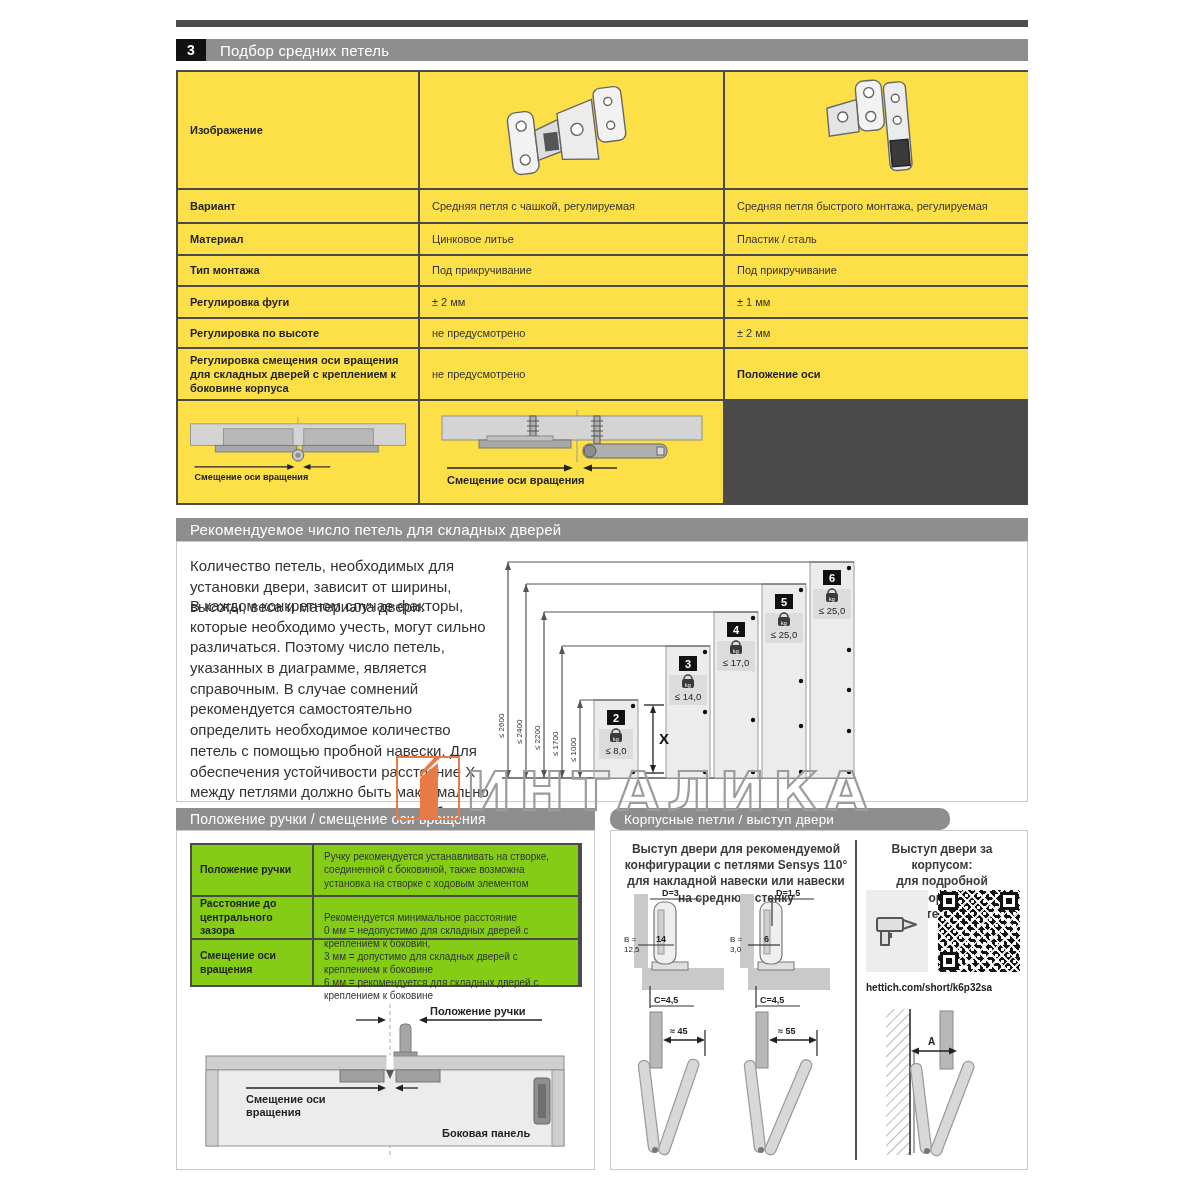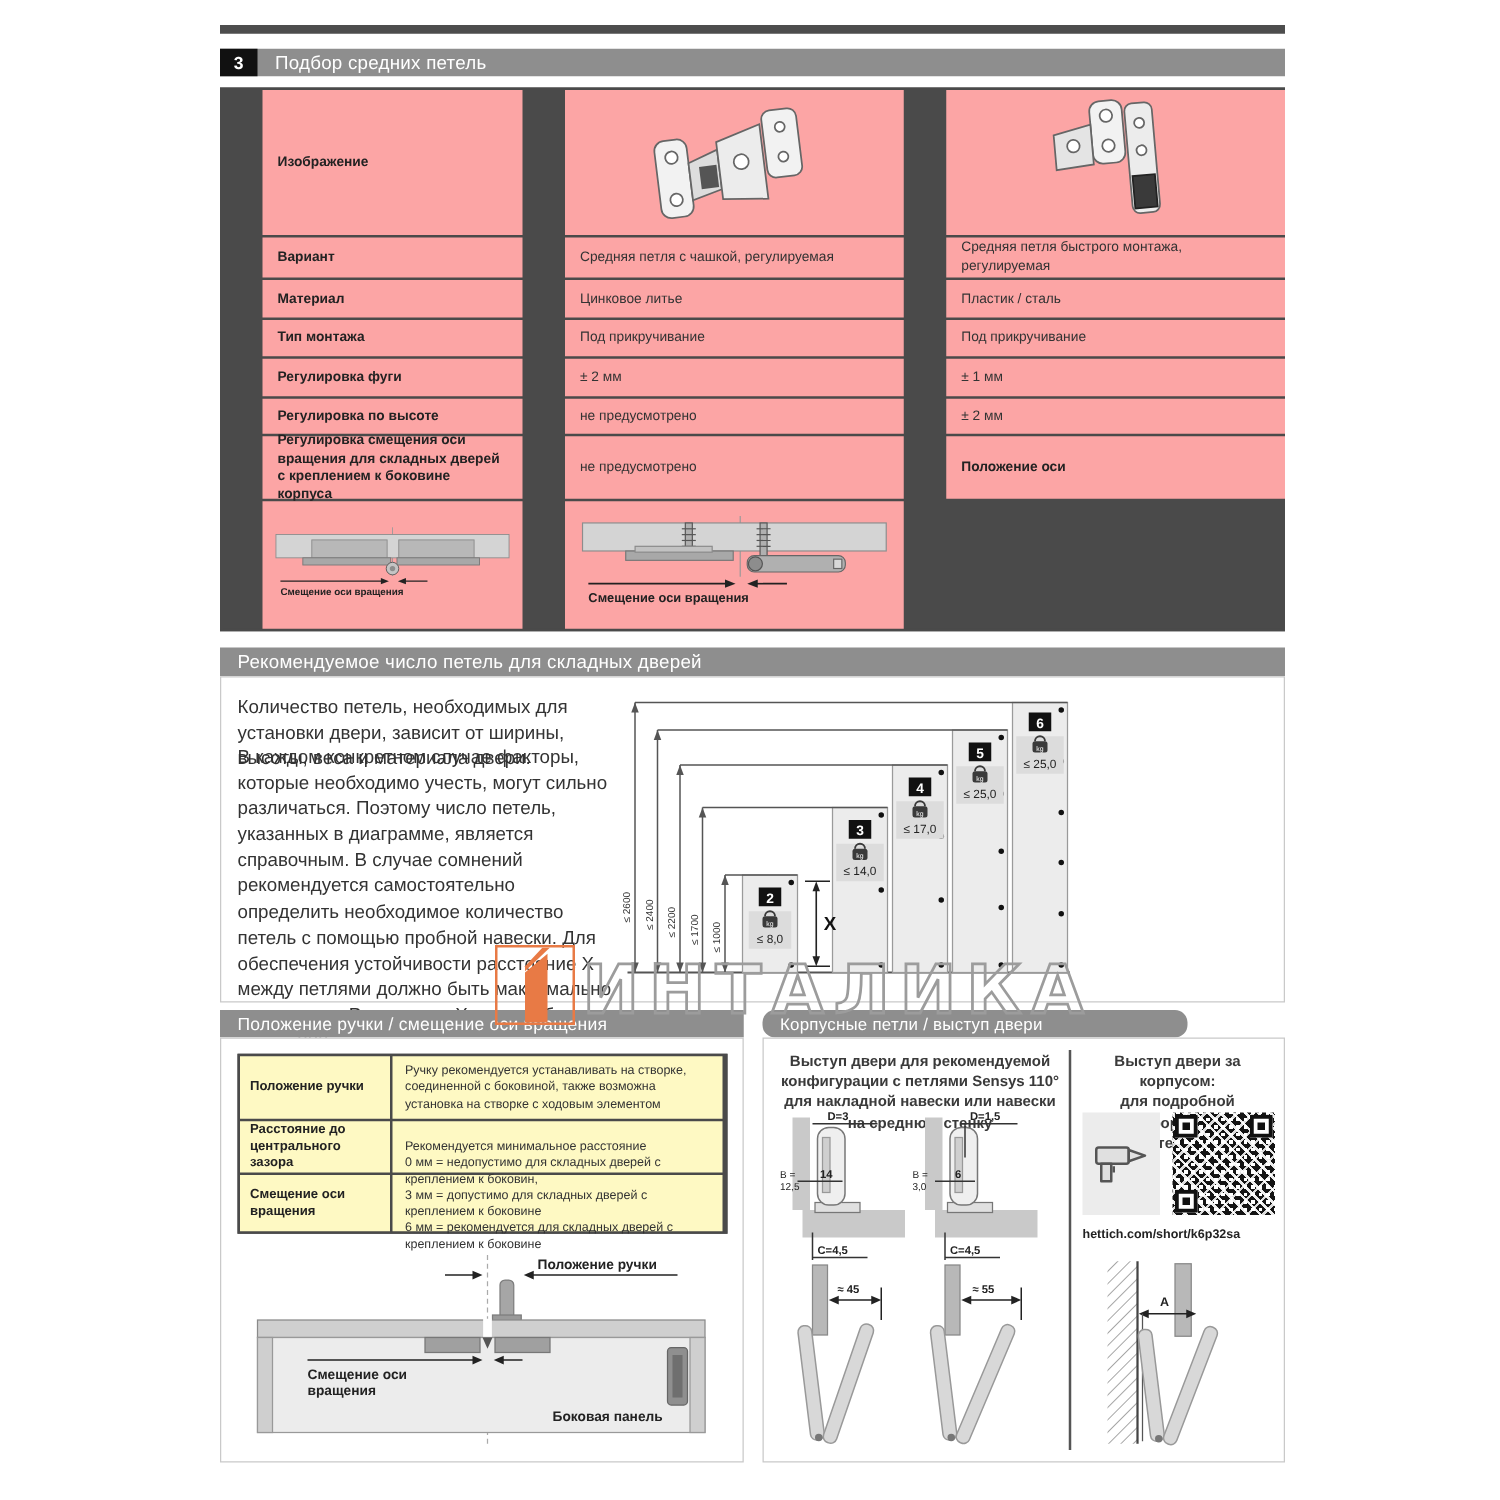--- a/index.html
+++ b/index.html
@@ -9,31 +9,31 @@
   
   .hbar{background:#8e8e8e;color:#fff;display:flex;align-items:center;}
   .hbar .numbox{background:#111;color:#fff;font-weight:bold;display:flex;align-items:center;justify-content:center;height:100%;}
   .hbar .htxt{padding-left:14px;font-size:15px;letter-spacing:.2px;}
   .topstrip{background:#4d4d4d;}
   .secbox{border:1px solid #c9c9c9;background:#fff;}
   
   .t3{display:grid;grid-template-columns:240px 303px 303px;
       grid-template-rows:116px 32px 30px 29px 30px 28px 50px 102px;
       gap:2px;background:#4a4a4a;border:2px solid #4a4a4a;}
-  .t3>div{background:#fca5a5;display:flex;align-items:center;margin-left:32px;}
+  .t3>div{background:#fde047;display:flex;align-items:center;}
   .cl{font-weight:bold;font-size:11px;padding:0 12px;color:#222;line-height:1.3;}
   .cv{font-size:11px;padding:0 12px;color:#333;line-height:1.35;}
   .cimg{justify-content:center;}
   .cdiag{justify-content:center;}
   
   .para{font-size:15px;line-height:1.38;color:#333;}
   
   .t4{display:grid;grid-template-columns:120px 264px;grid-template-rows:50px 41px 45px;
       gap:2px;background:#4a4a4a;border:2px solid #4a4a4a;}
-  .t4>div{background:#fef9c3;display:flex;align-items:center;}
+  .t4>div{background:#84cc16;display:flex;align-items:center;}
   .t4 .cl{font-size:10.5px;padding:0 8px;}
   .t4 .cv{font-size:10px;padding:0 10px;}
   .tiny{font-size:8px;line-height:1.3;}
   .note{font-size:12px;font-weight:600;color:#3a3a3a;line-height:1.35;text-align:center;}
   
   .wm-logo{border:2px solid #e87a45;}
   .wm-text{font-family:"DejaVu Sans",sans-serif;font-weight:bold;font-size:54px;letter-spacing:8px;
            color:transparent;-webkit-text-stroke:2.2px #9c9c9c;white-space:nowrap;}
   @supports not (-webkit-text-stroke: 1px #000){.wm-text{color:#b9b9b9;}}
   

